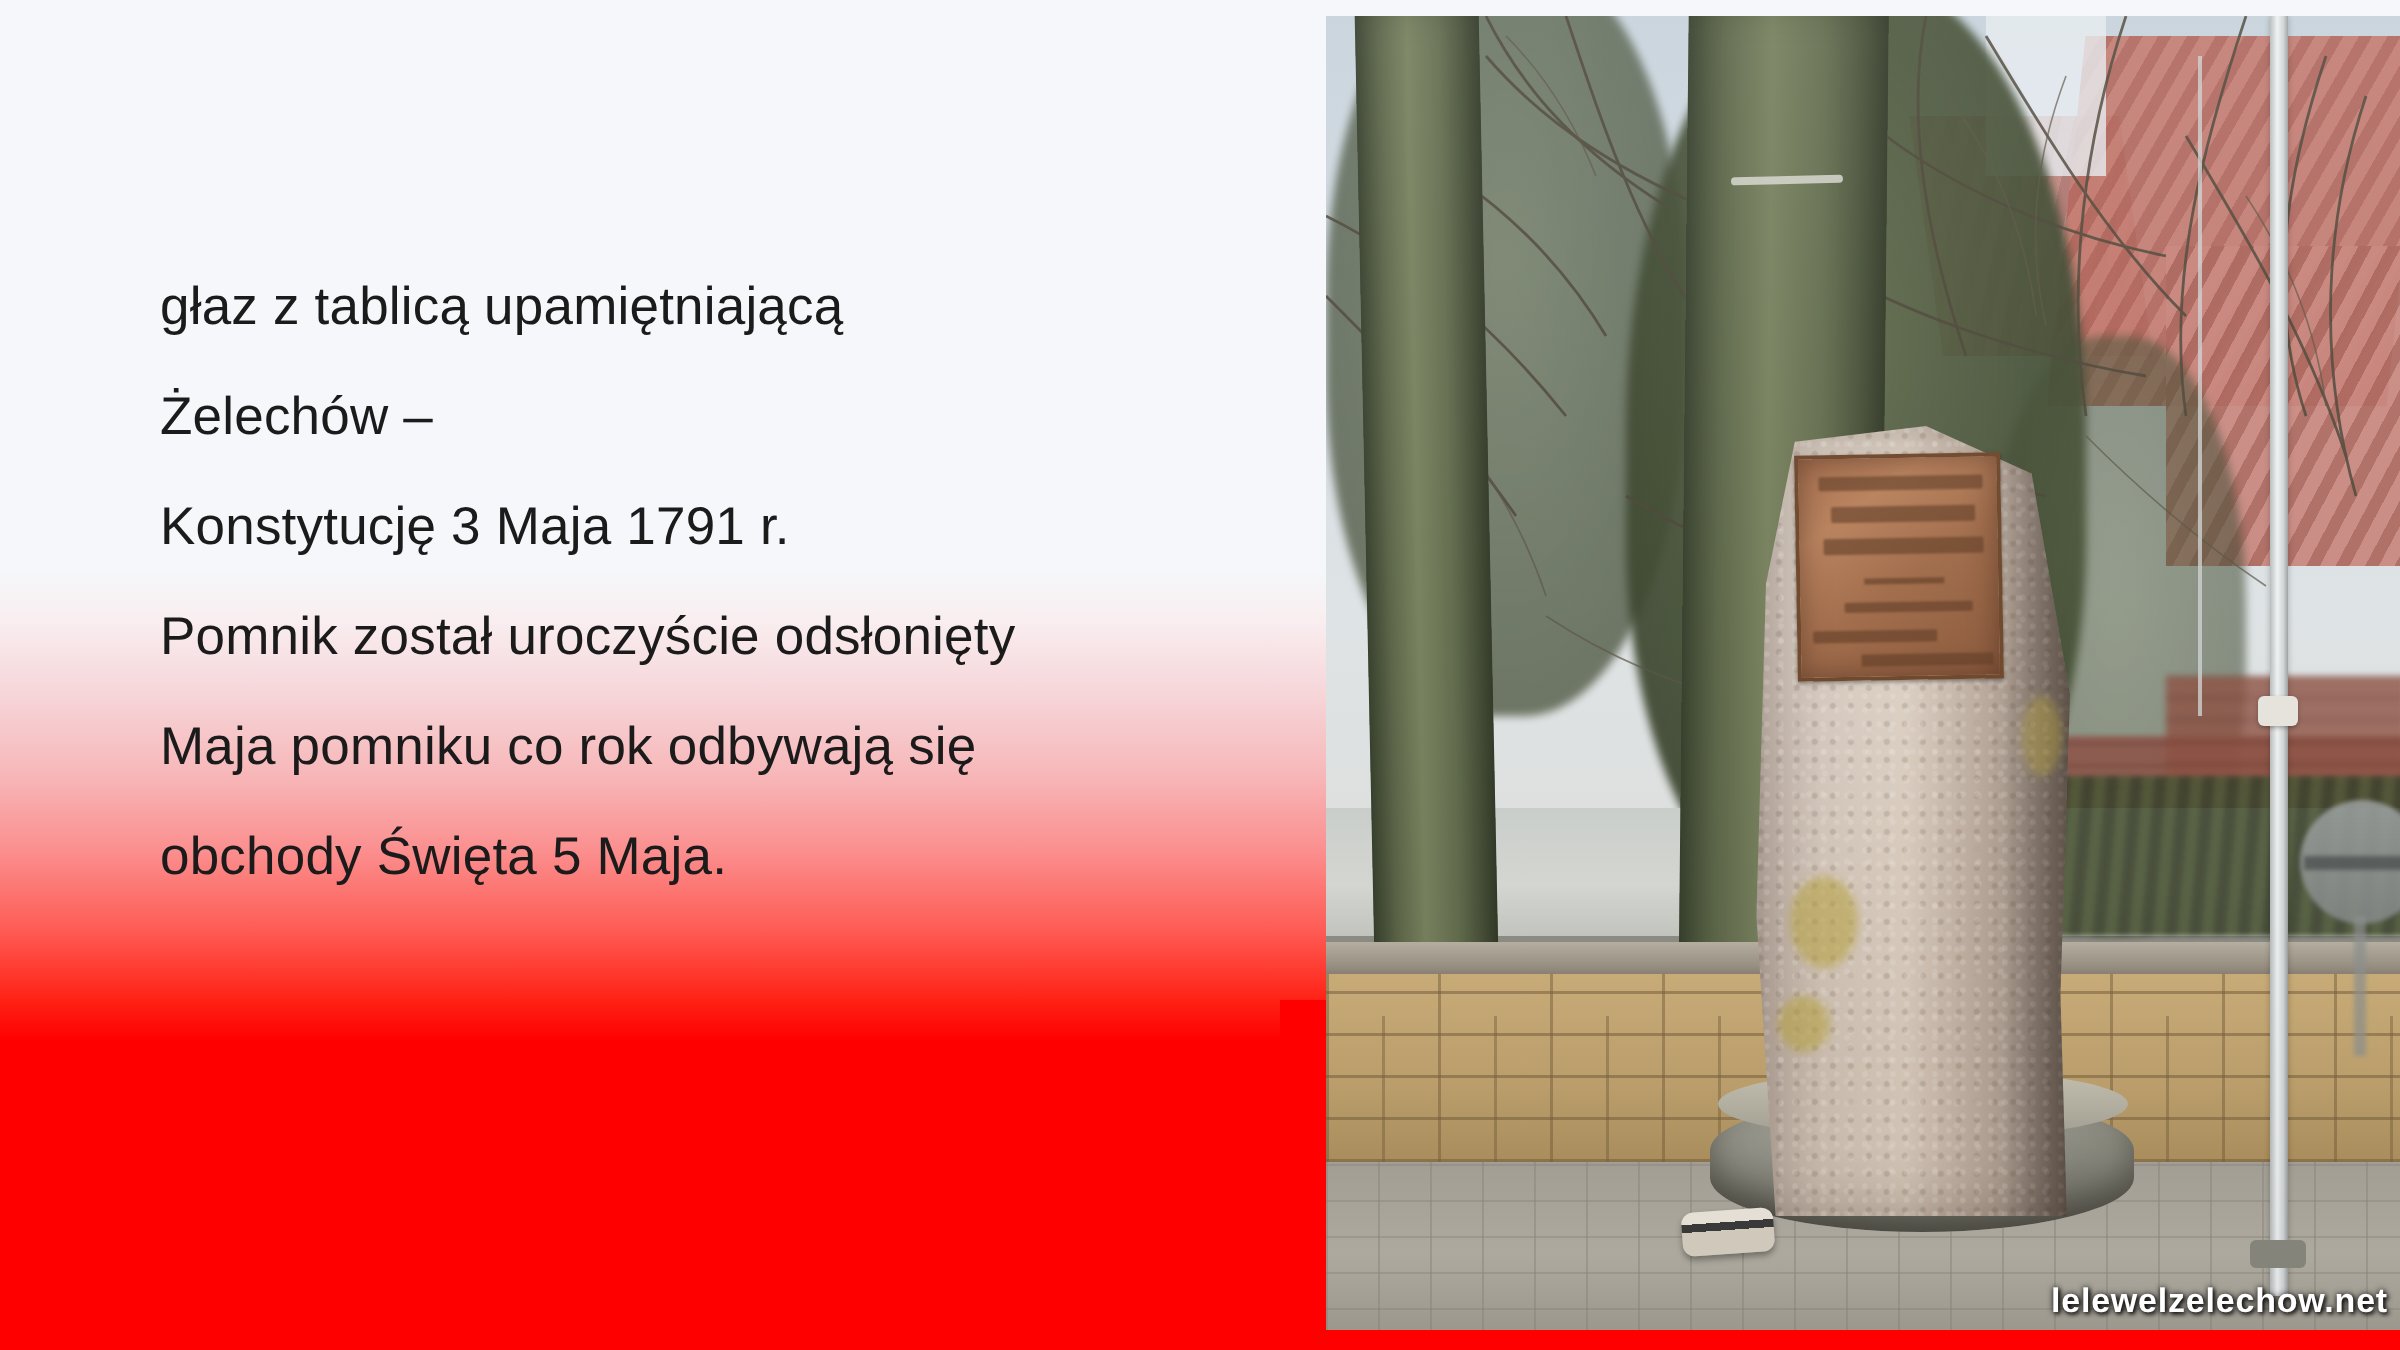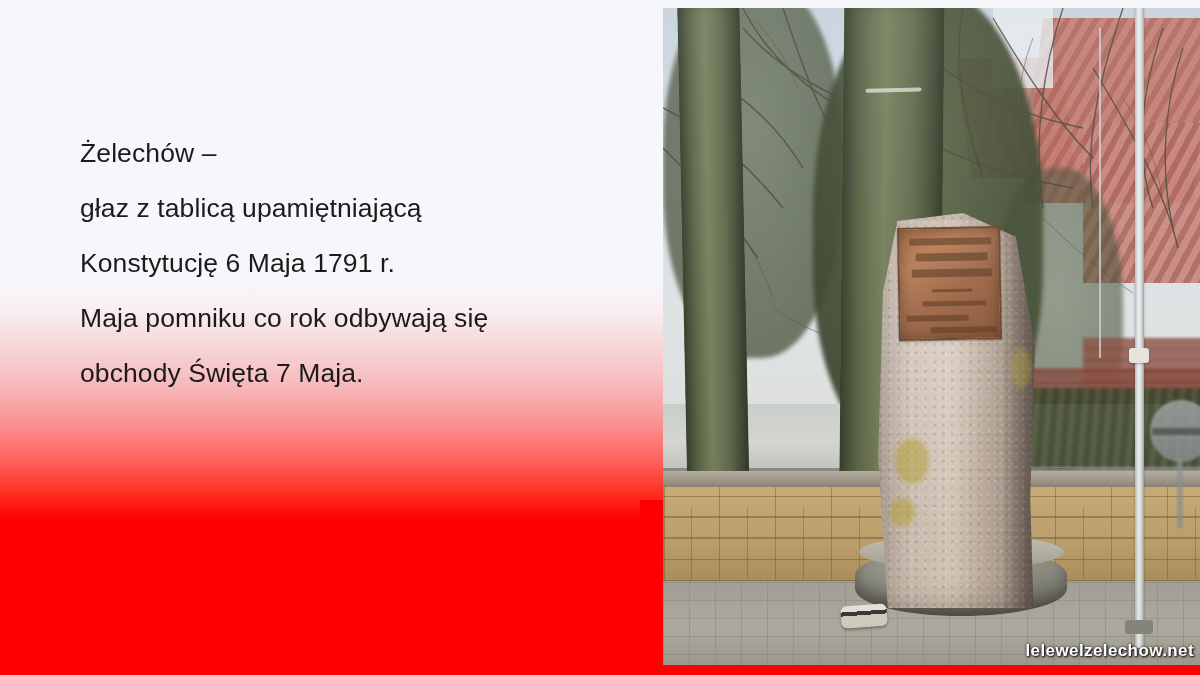--- a/index.html
+++ b/index.html
@@ -306,25 +306,26 @@
   }
 </style>
 </head>
 <body>
 
 <div id="slide">
 
   <div id="bg-gradient"></div>
 
   <div id="text-block">
+    <div class="text-line">głaz z tablicą upamiętniającą</div>
     <div class="text-line">Żelechów –</div>
-    <div class="text-line">głaz z tablicą upamiętniającą</div>
-    <div class="text-line">Konstytucję 6 Maja 1791 r.</div>
+    <div class="text-line">Konstytucję 3 Maja 1791 r.</div>
+    <div class="text-line">Pomnik został uroczyście odsłonięty</div>
     <div class="text-line">Maja pomniku co rok odbywają się</div>
-    <div class="text-line">obchody Święta 7 Maja.</div>
+    <div class="text-line">obchody Święta 5 Maja.</div>
   </div>
 
   <div id="left-red-edge"></div>
 
   <div id="photo-frame">
     <div id="photo">
 
       <div class="sky"></div>
 
       <div class="roof r3"></div>

